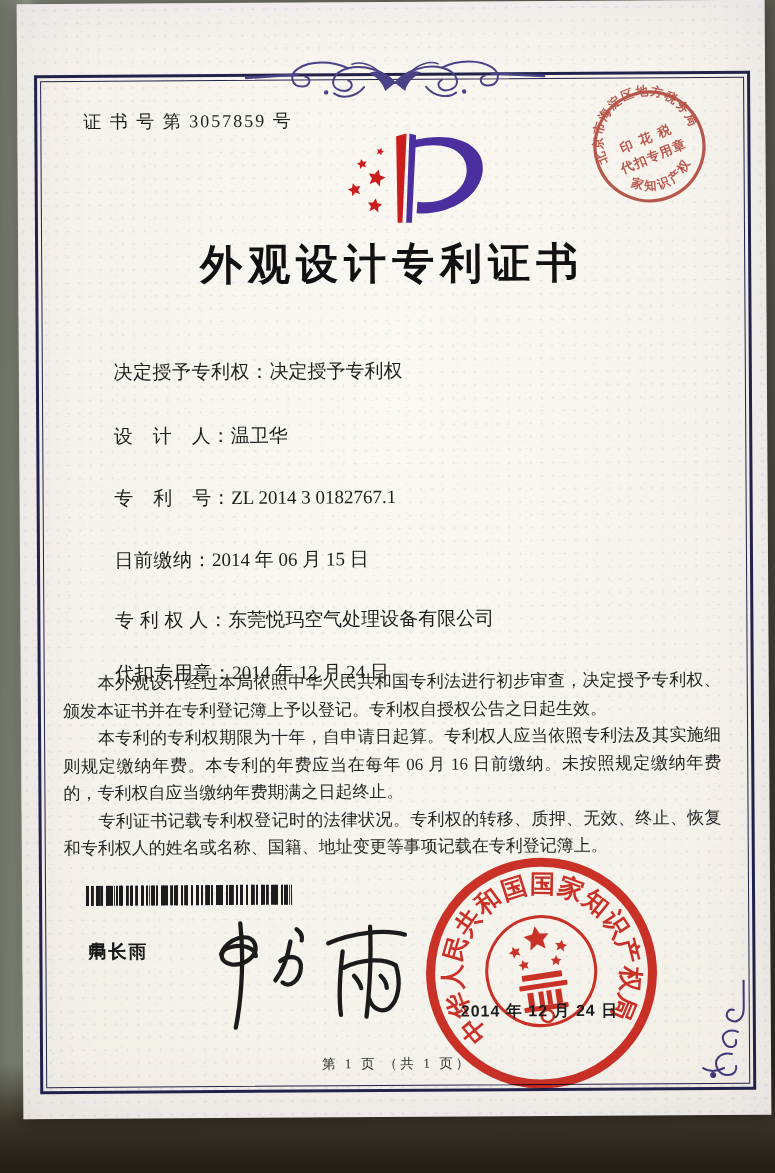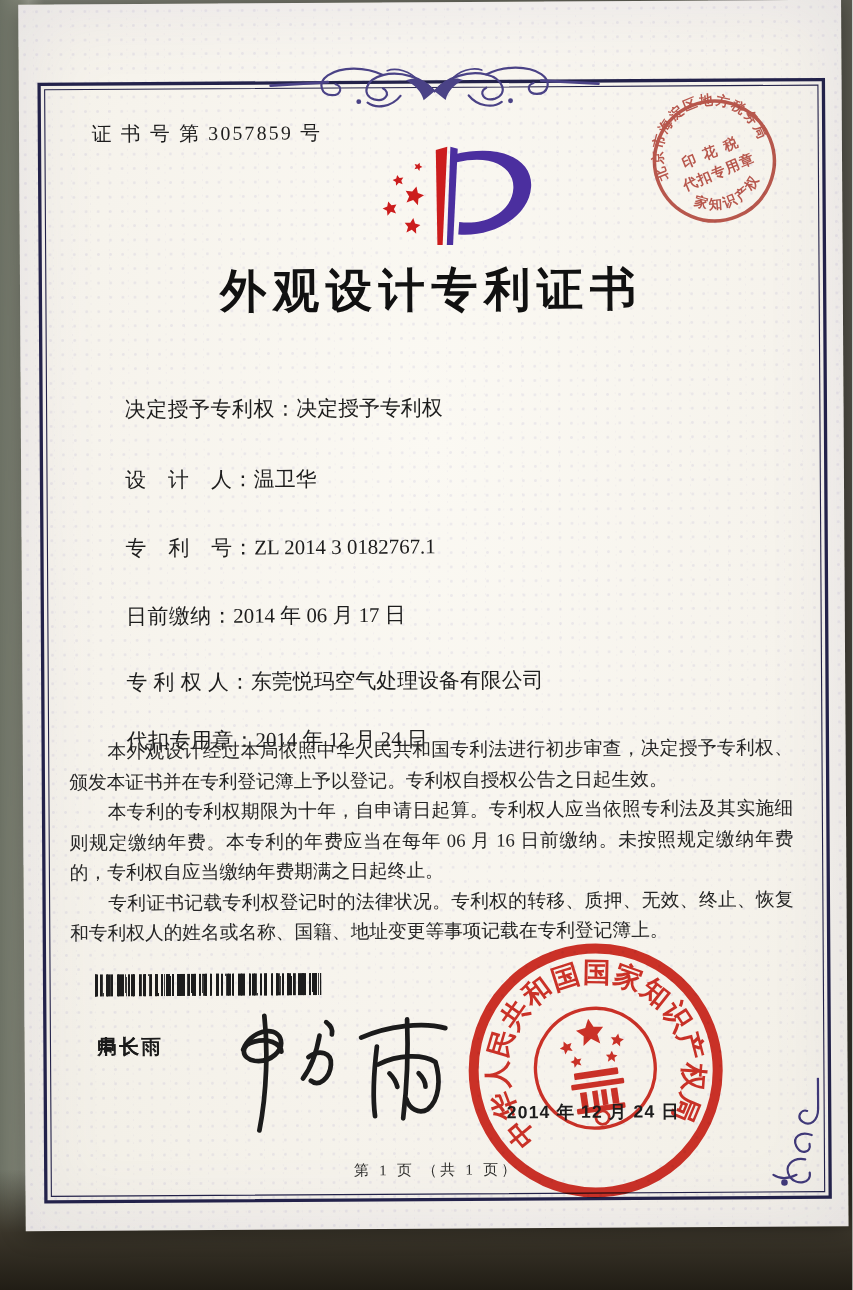--- a/index.html
+++ b/index.html
@@ -111,21 +111,21 @@
     <div class="abs frow" style="left:66px;top:334px;">
       <span class="flabel">决定授予专利权：</span><span>决定授予专利权</span>
     </div>
     <div class="abs frow" style="left:66px;top:398px;">
       <span class="flabel">设　计　人：</span><span>温卫华</span>
     </div>
     <div class="abs frow" style="left:66px;top:460px;">
       <span class="flabel">专　利　号：</span><span>ZL 2014 3 0182767.1</span>
     </div>
     <div class="abs frow" style="left:66px;top:522px;">
-      <span class="flabel">日前缴纳：</span><span>2014 年 06 月 17 日</span>
+      <span class="flabel">日前缴纳：</span><span>2014 年 06 月 15 日</span>
     </div>
     <div class="abs frow" style="left:66px;top:582px;">
       <span class="flabel">专 利 权 人：</span><span>东莞悦玛空气处理设备有限公司</span>
     </div>
     <div class="abs frow" style="left:66px;top:635px;">
       <span class="flabel">代扣专用章：</span><span>2014 年 12 月 24 日</span>
     </div>
 
     <div class="abs body-text" style="left:42px;top:666px;width:658px;">
       <p>本外观设计经过本局依照中华人民共和国专利法进行初步审查，决定授予专利权、颁发本证书并在专利登记簿上予以登记。专利权自授权公告之日起生效。</p>

